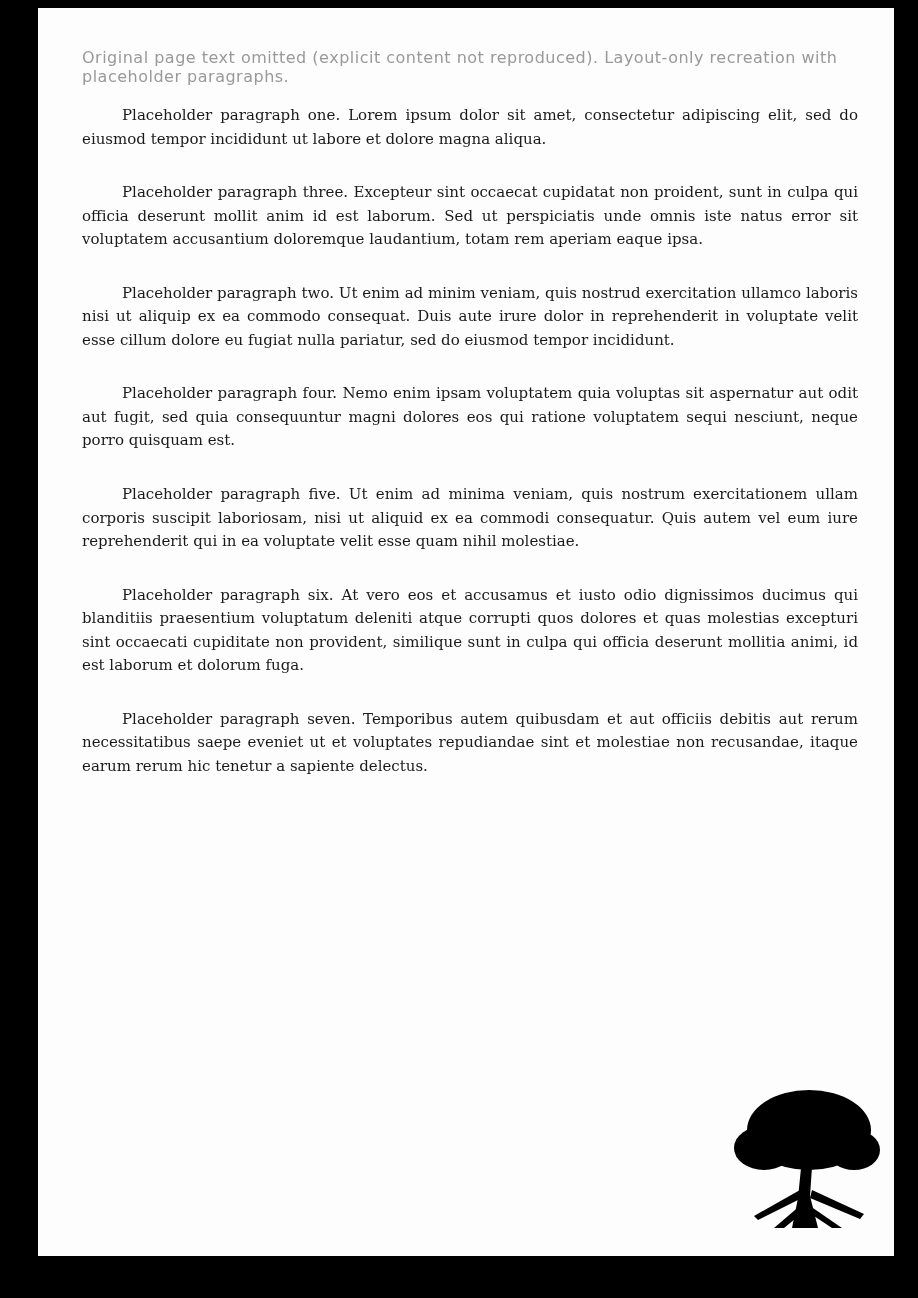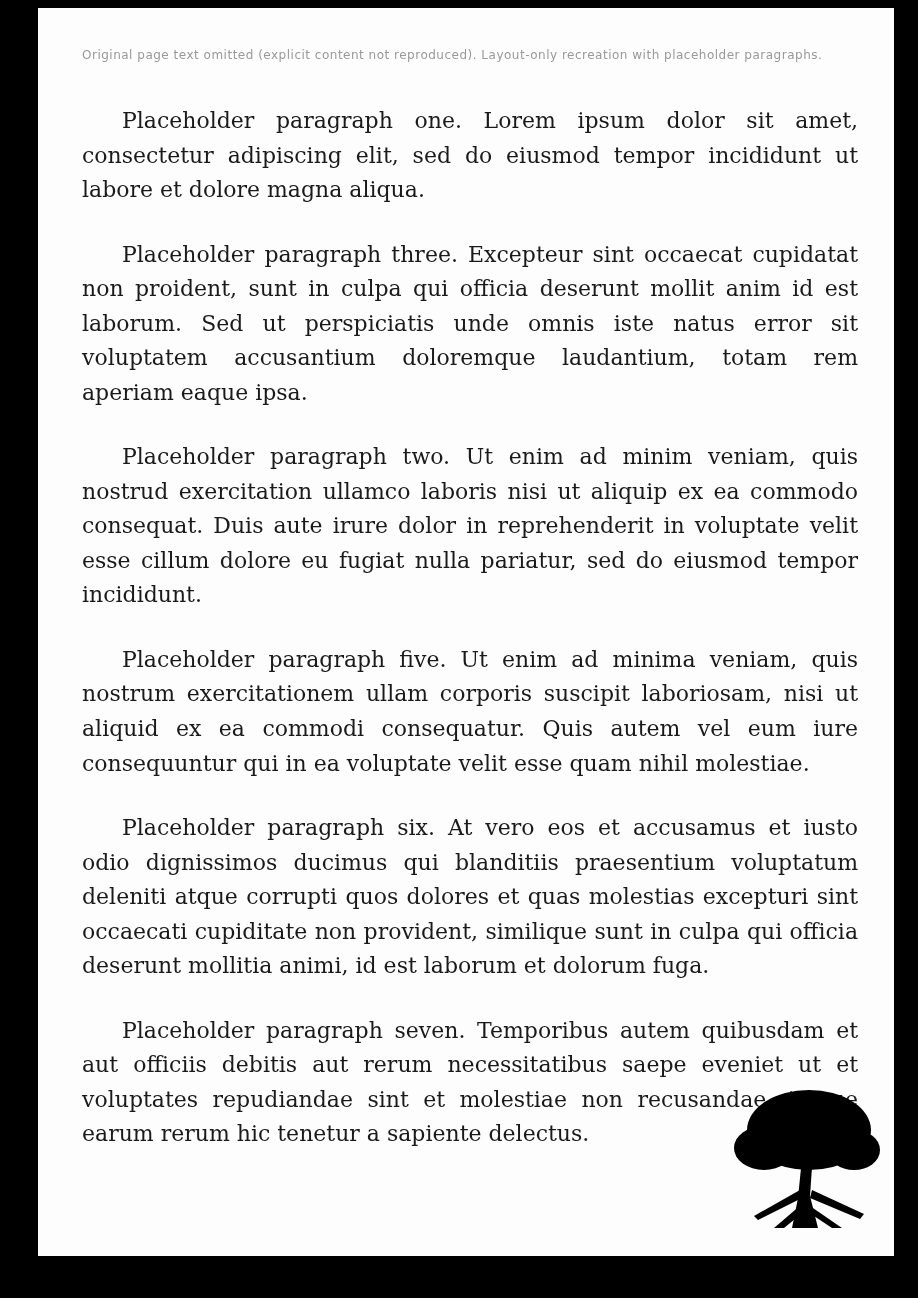--- a/index.html
+++ b/index.html
@@ -14,50 +14,51 @@
   .paper {
     position: absolute;
     left: 38px; top: 8px;
     width: 856px; height: 1248px;
     background: #fdfdfd;
   }
   .text-block {
     position: absolute;
     left: 44px; right: 36px; top: 96px;
     color: #1a1a1a;
-    font-size: 22px;
+    font-size: 15px;
     line-height: 1.57;
     text-align: justify;
   }
   .text-block p { margin: 0 0 30px 0; text-indent: 40px; }
   .placeholder-note {
     position: absolute;
     left: 44px; top: 40px; right: 36px;
     font-family: "DejaVu Sans", sans-serif;
-    font-size: 12px;
+    font-size: 16px;
     color: #999;
     letter-spacing: 0.5px;
   }
   .tree-mark {
     position: absolute;
     right: 10px; bottom: 28px;
     width: 170px; height: 150px;
   }
 </style>
 </head>
 <body>
 
 <div class="page">
   <div class="paper">
     <div class="placeholder-note">Original page text omitted (explicit content not reproduced). Layout-only recreation with placeholder paragraphs.</div>
     <div class="text-block" id="paragraph-container">
         <p>Placeholder paragraph one. Lorem ipsum dolor sit amet, consectetur adipiscing elit, sed do eiusmod tempor incididunt ut labore et dolore magna aliqua.</p>
         <p>Placeholder paragraph three. Excepteur sint occaecat cupidatat non proident, sunt in culpa qui officia deserunt mollit anim id est laborum. Sed ut perspiciatis unde omnis iste natus error sit voluptatem accusantium doloremque laudantium, totam rem aperiam eaque ipsa.</p>
         <p>Placeholder paragraph two. Ut enim ad minim veniam, quis nostrud exercitation ullamco laboris nisi ut aliquip ex ea commodo consequat. Duis aute irure dolor in reprehenderit in voluptate velit esse cillum dolore eu fugiat nulla pariatur, sed do eiusmod tempor incididunt.</p>
-        <p>Placeholder paragraph five. Ut enim ad minima veniam, quis nostrum exercitationem ullam corporis suscipit laboriosam, nisi ut aliquid ex ea commodi consequatur. Quis autem vel eum iure consequuntur qui in ea voluptate velit esse quam nihil molestiae.</p>
+        <p>Placeholder paragraph four. Nemo enim ipsam voluptatem quia voluptas sit aspernatur aut odit aut fugit, sed quia consequuntur magni dolores eos qui ratione voluptatem sequi nesciunt, neque porro quisquam est.</p>
+        <p>Placeholder paragraph five. Ut enim ad minima veniam, quis nostrum exercitationem ullam corporis suscipit laboriosam, nisi ut aliquid ex ea commodi consequatur. Quis autem vel eum iure reprehenderit qui in ea voluptate velit esse quam nihil molestiae.</p>
         <p>Placeholder paragraph six. At vero eos et accusamus et iusto odio dignissimos ducimus qui blanditiis praesentium voluptatum deleniti atque corrupti quos dolores et quas molestias excepturi sint occaecati cupiditate non provident, similique sunt in culpa qui officia deserunt mollitia animi, id est laborum et dolorum fuga.</p>
         <p>Placeholder paragraph seven. Temporibus autem quibusdam et aut officiis debitis aut rerum necessitatibus saepe eveniet ut et voluptates repudiandae sint et molestiae non recusandae, itaque earum rerum hic tenetur a sapiente delectus.</p>
       </div>
     <svg class="tree-mark" viewBox="0 0 170 150">
       <g fill="#000">
         <ellipse cx="95" cy="52" rx="62" ry="40"></ellipse>
         <ellipse cx="50" cy="70" rx="30" ry="22"></ellipse>
         <ellipse cx="140" cy="72" rx="26" ry="20"></ellipse>
         <path d="M90 60 L84 120 L78 150 L104 150 L96 118 L100 60 Z"></path>
         <path d="M86 112 L40 138 L44 142 L88 120 Z"></path>

